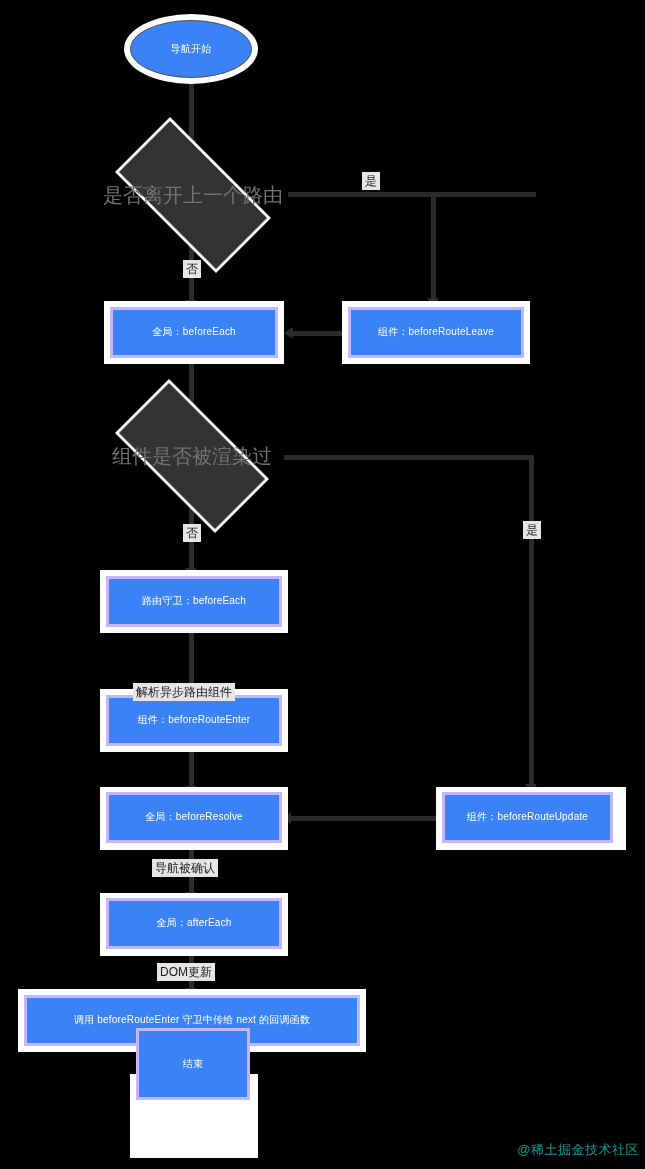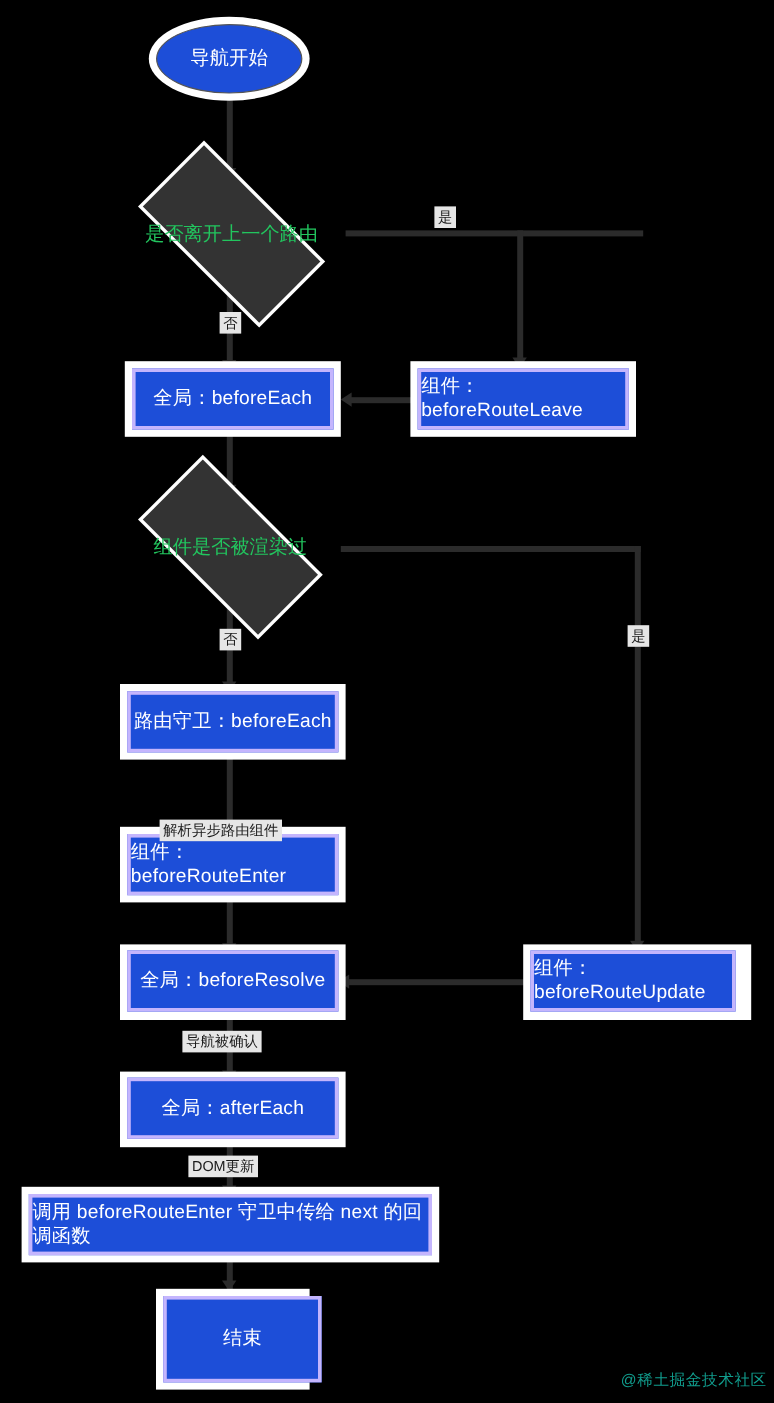--- a/index.html
+++ b/index.html
@@ -14,27 +14,27 @@
     position: relative;
     width: 645px;
     height: 1169px;
     background: #000000;
     overflow: hidden;
   }
   
   .node {
     position: absolute;
     box-sizing: border-box;
-    background: #1d4ed8;
+    background: #3b82f6;
     color: #ffffff;
     display: flex;
     align-items: center;
     justify-content: center;
     text-align: left;
-    font-size: 16px;
+    font-size: 10px;
     line-height: 1.25;
     letter-spacing: 0.2px;
     z-index: 6;
   }
   .halo {
     position: absolute;
     background: #ffffff;
     z-index: 4;
   }
   .box {
@@ -64,22 +64,22 @@
     transform: rotate(45deg) scale(0.707);
     transform-origin: 50% 50%;
     z-index: 4;
   }
   .diamond-label {
     position: absolute;
     inset: 0;
     display: flex;
     align-items: center;
     justify-content: center;
-    color: #22c55e;
-    font-size: 16px;
+    color: #737373;
+    font-size: 20px;
     white-space: nowrap;
     z-index: 7;
   }
 
   
   .edge-v, .edge-h {
     position: absolute;
     background: #2b2b2b;
     z-index: 2;
   }
@@ -225,21 +225,21 @@
   </div>
 
   <div class="node box" style="left:106px; top:898px; width:176px; height:51px;">
     <span>全局：afterEach</span>
   </div>
 
   <div class="node box" style="left:24px; top:995px; width:336px; height:51px;">
     <span>调用 beforeRouteEnter 守卫中传给 next 的回调函数</span>
   </div>
 
-  <div class="node box" style="left:136px; top:1080px; width:132px; height:72px;">
+  <div class="node box" style="left:136px; top:1028px; width:114px; height:72px;">
     <span>结束</span>
   </div>
 
   <div class="edge-label" style="left:362px; top:172px;">是</div>
 
   <div class="edge-label" style="left:183px; top:260px;">否</div>
 
   <div class="edge-label" style="left:523px; top:521px;">是</div>
 
   <div class="edge-label" style="left:183px; top:524px;">否</div>

